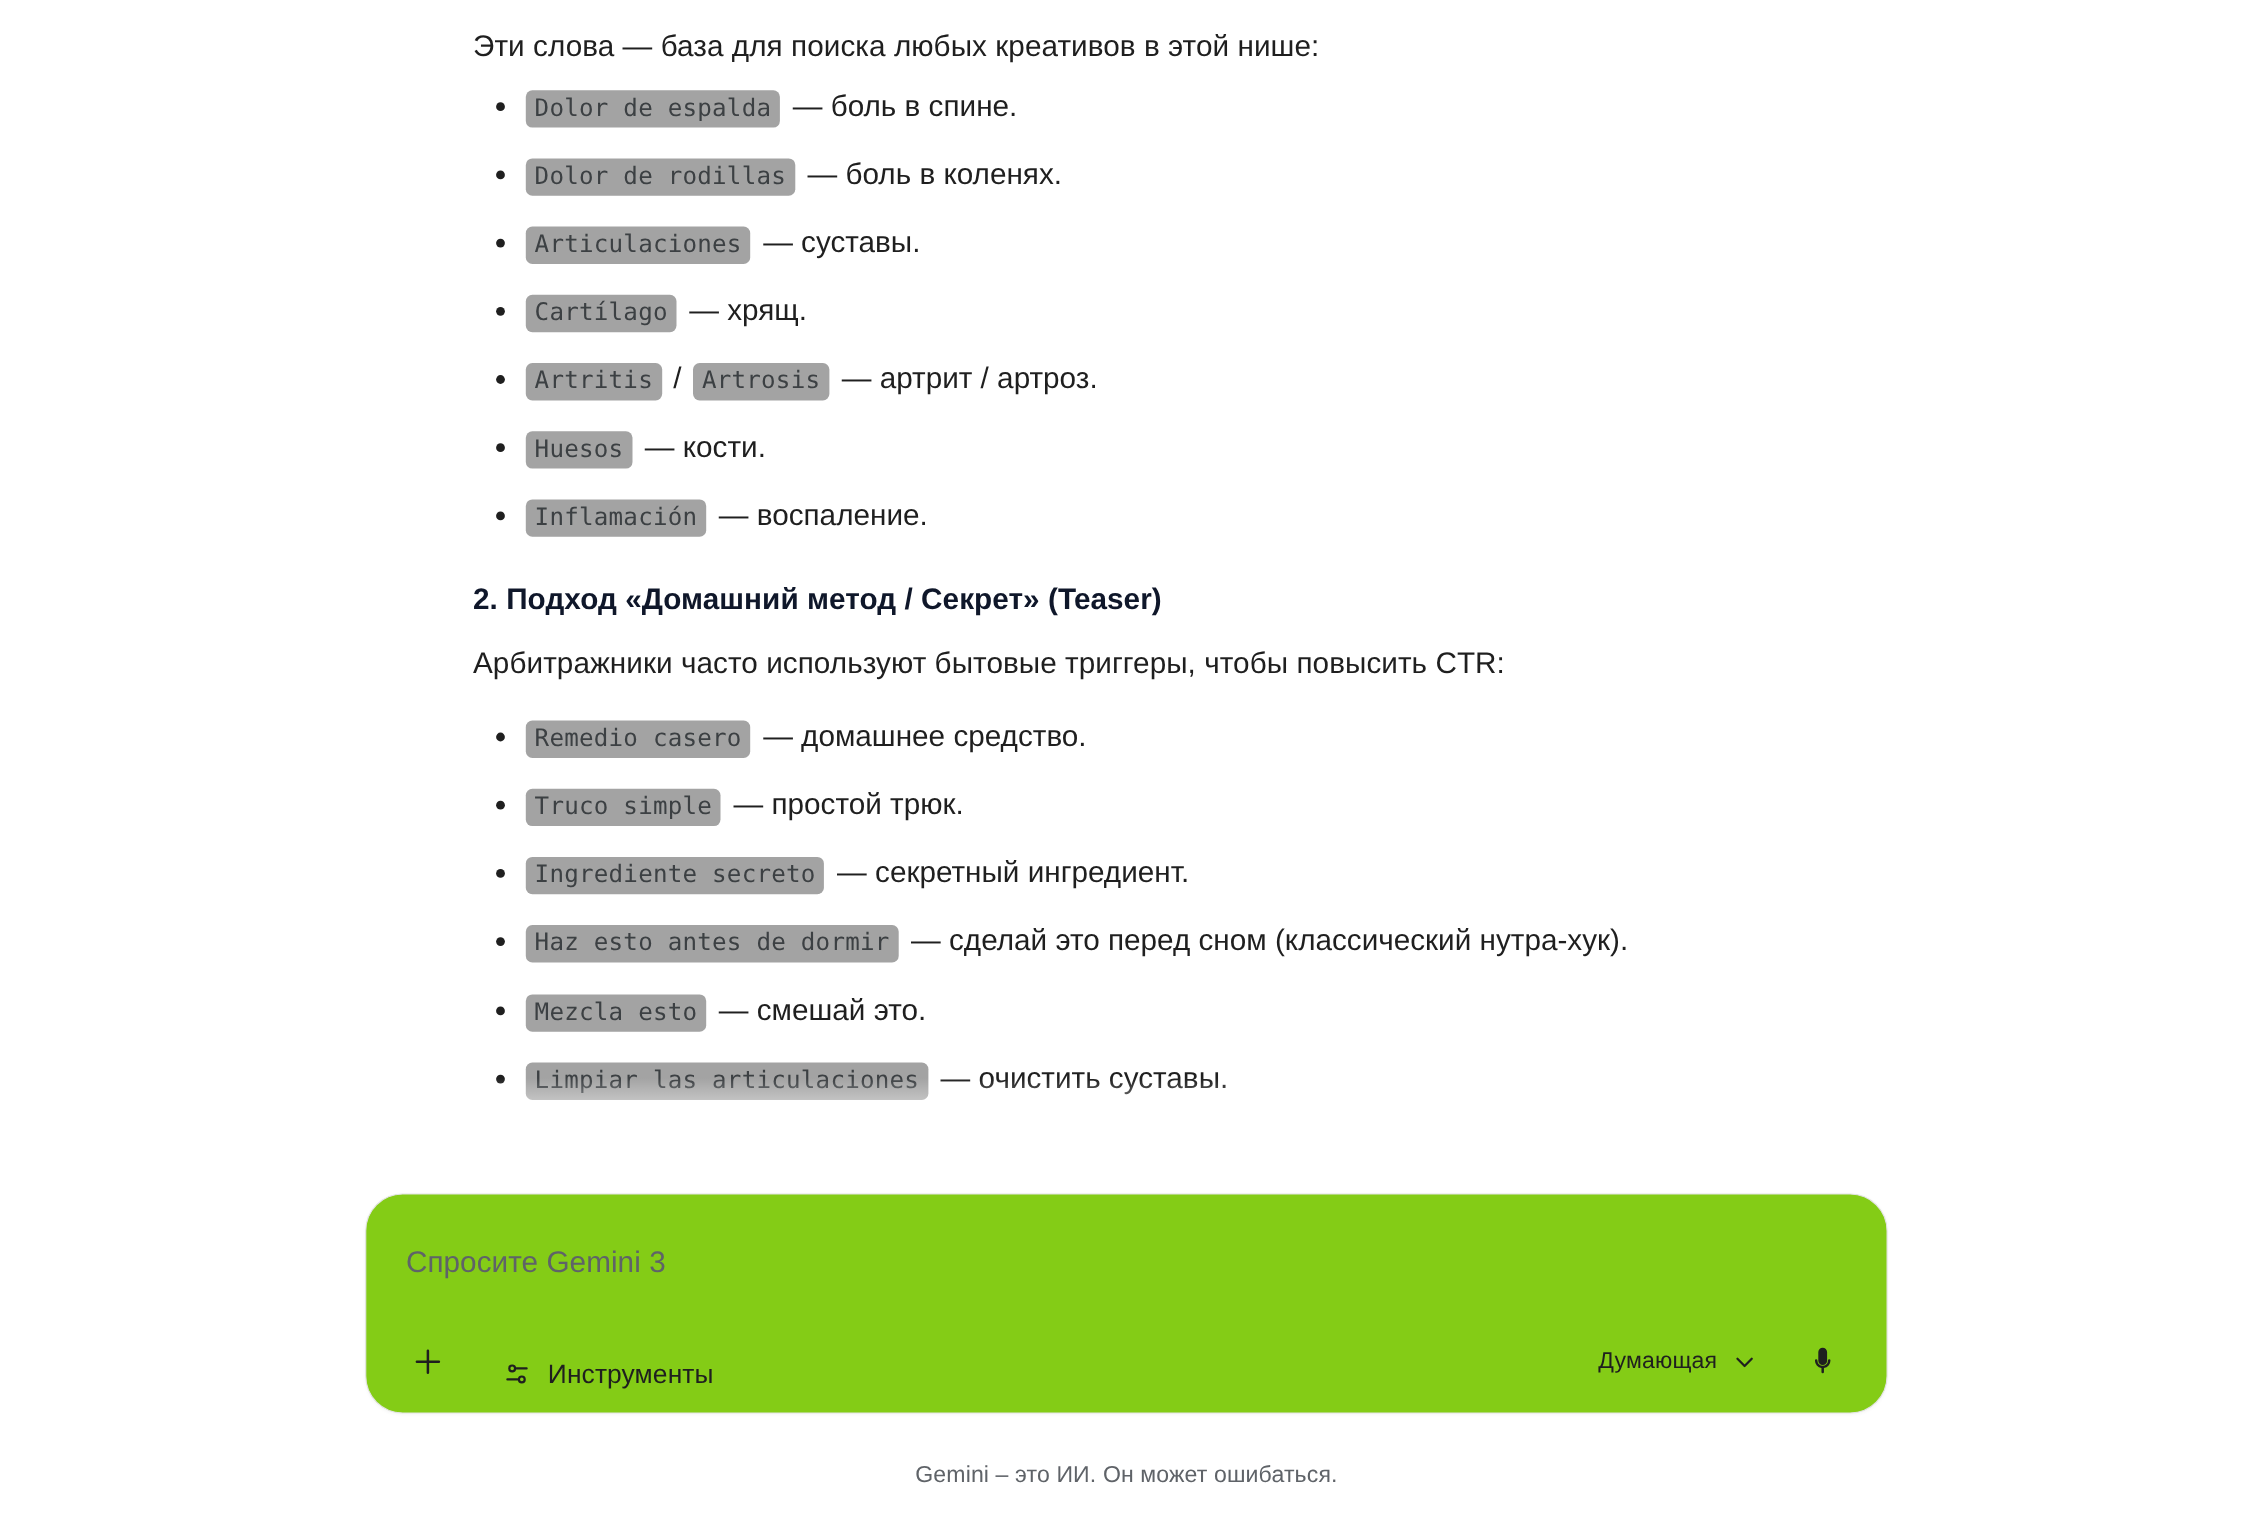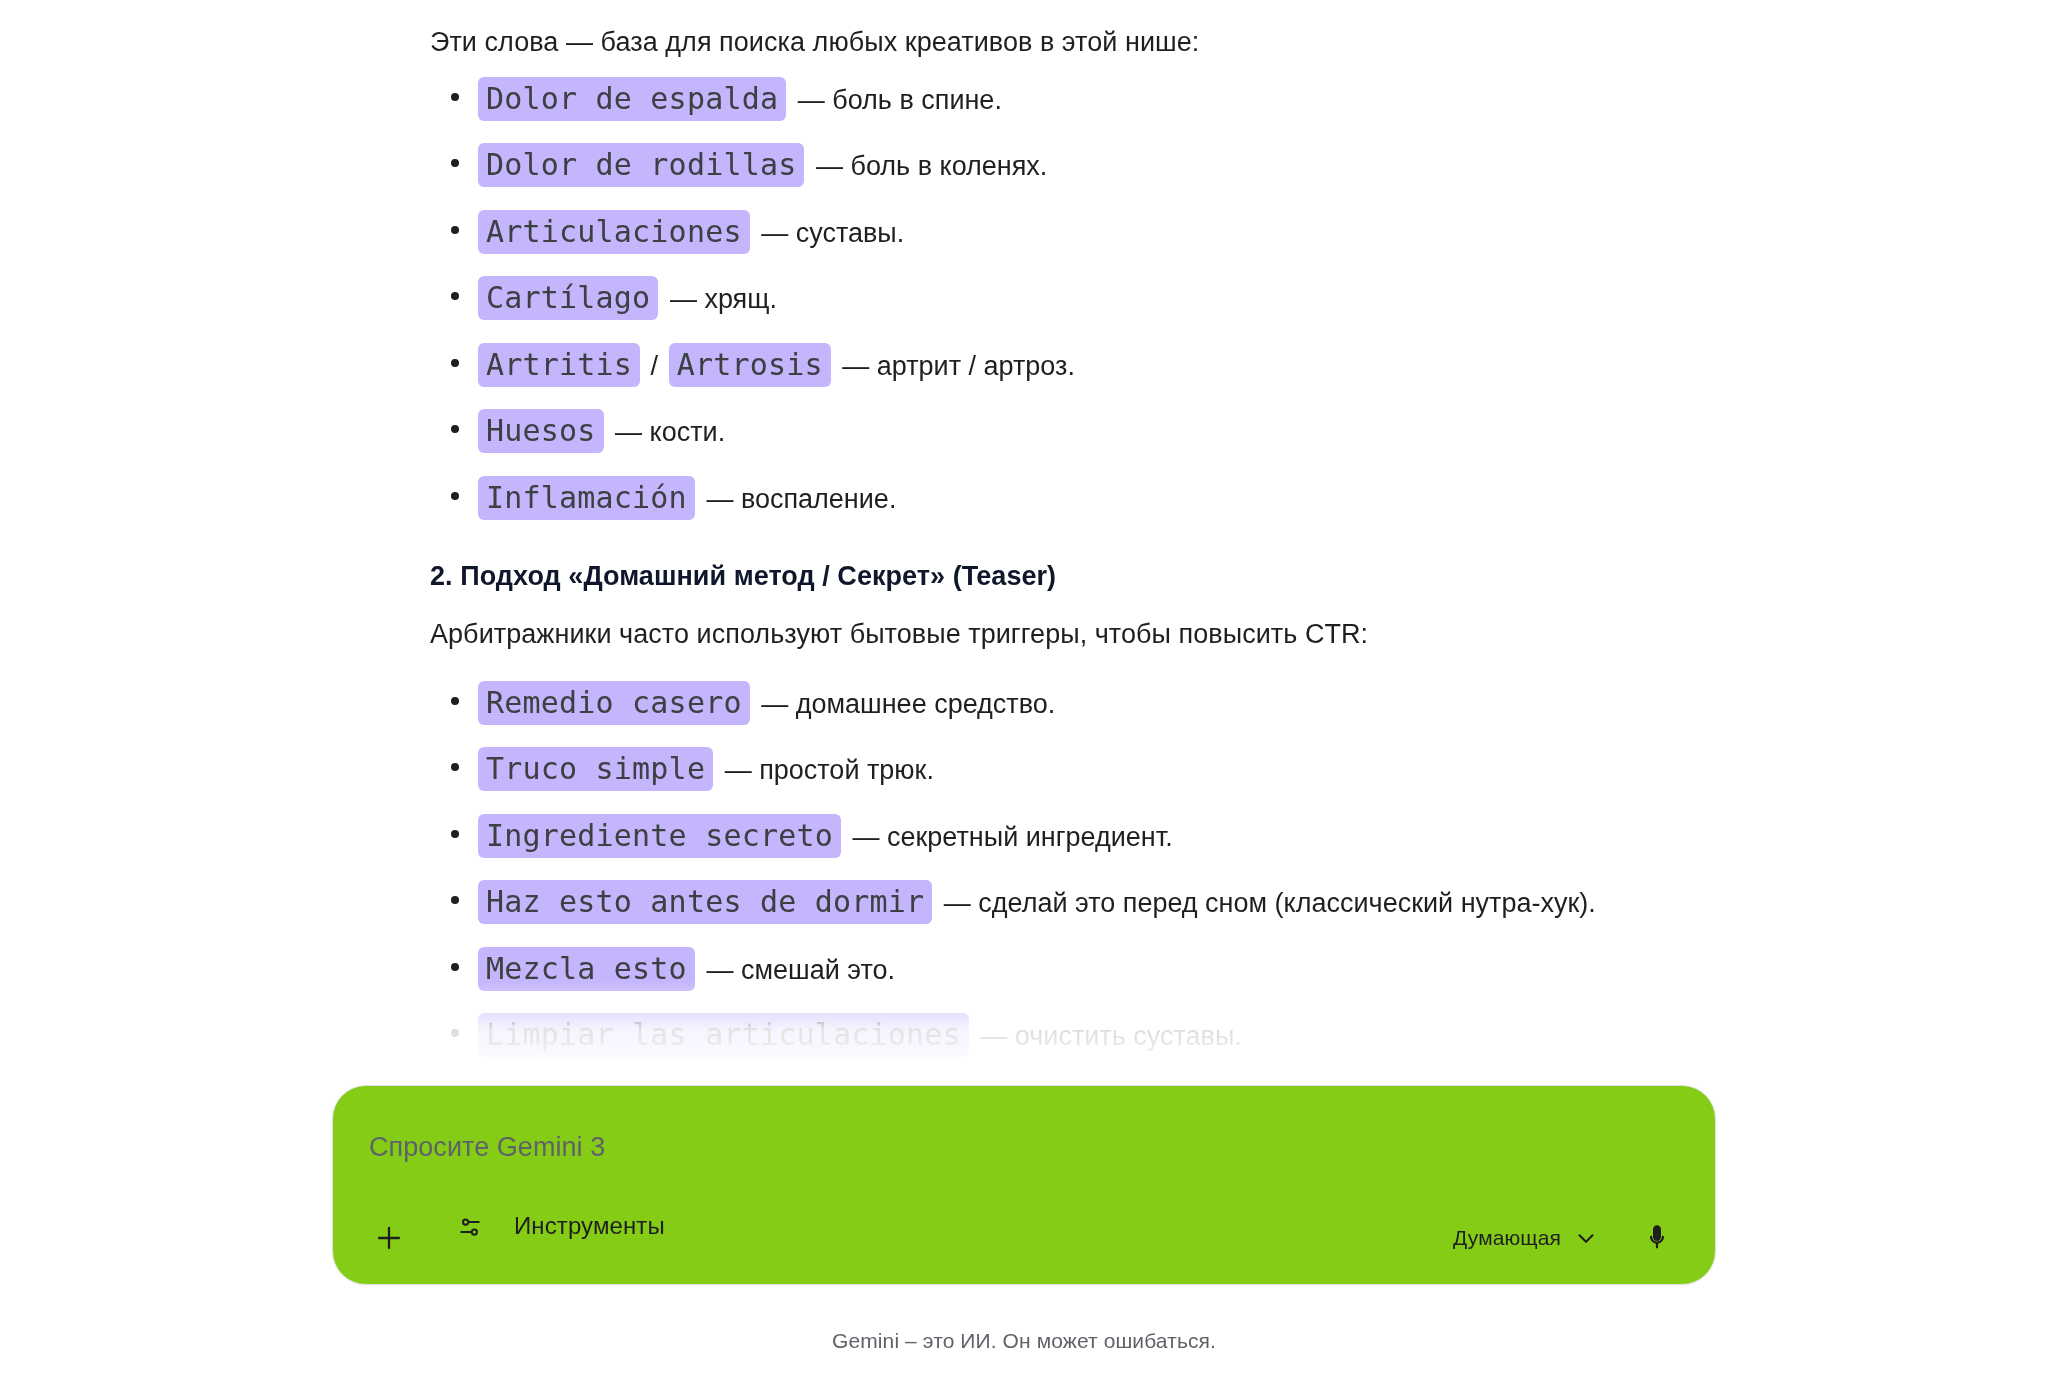--- a/index.html
+++ b/index.html
@@ -60,22 +60,22 @@
     left: 21px;
     top: 16px;
     width: 8px;
     height: 8px;
     border-radius: 50%;
     background: #1f1f1f;
   }
 
   code.chip {
     font-family: "DejaVu Sans Mono", monospace;
-    font-size: 30px;
-    background: #c4b5fd;
+    font-size: 22px;
+    background: #a3a3a3;
     color: #3c4043;
     border-radius: 6px;
     padding: 4px 8px 5px 8px;
     white-space: pre;
     letter-spacing: 0.2px;
   }
   .sep-slash {
     padding: 0 3px;
   }
   .dash {
@@ -143,22 +143,22 @@
     border-radius: 50%;
     display: flex;
     align-items: center;
     justify-content: center;
     color: #1f1f1f;
     flex: 0 0 auto;
     cursor: pointer;
   }
   .tools-btn {
     display: flex;
-    align-items: flex-start;
-    gap: 29px;
+    align-items: flex-end;
+    gap: 13px;
     height: 52px;
     padding: 0 14px 0 10px;
     border-radius: 26px;
     margin-left: 30px;
     cursor: pointer;
   }
   .tools-label {
     font-size: 24px;
     color: #1f1f1f;
     letter-spacing: 0.1px;

